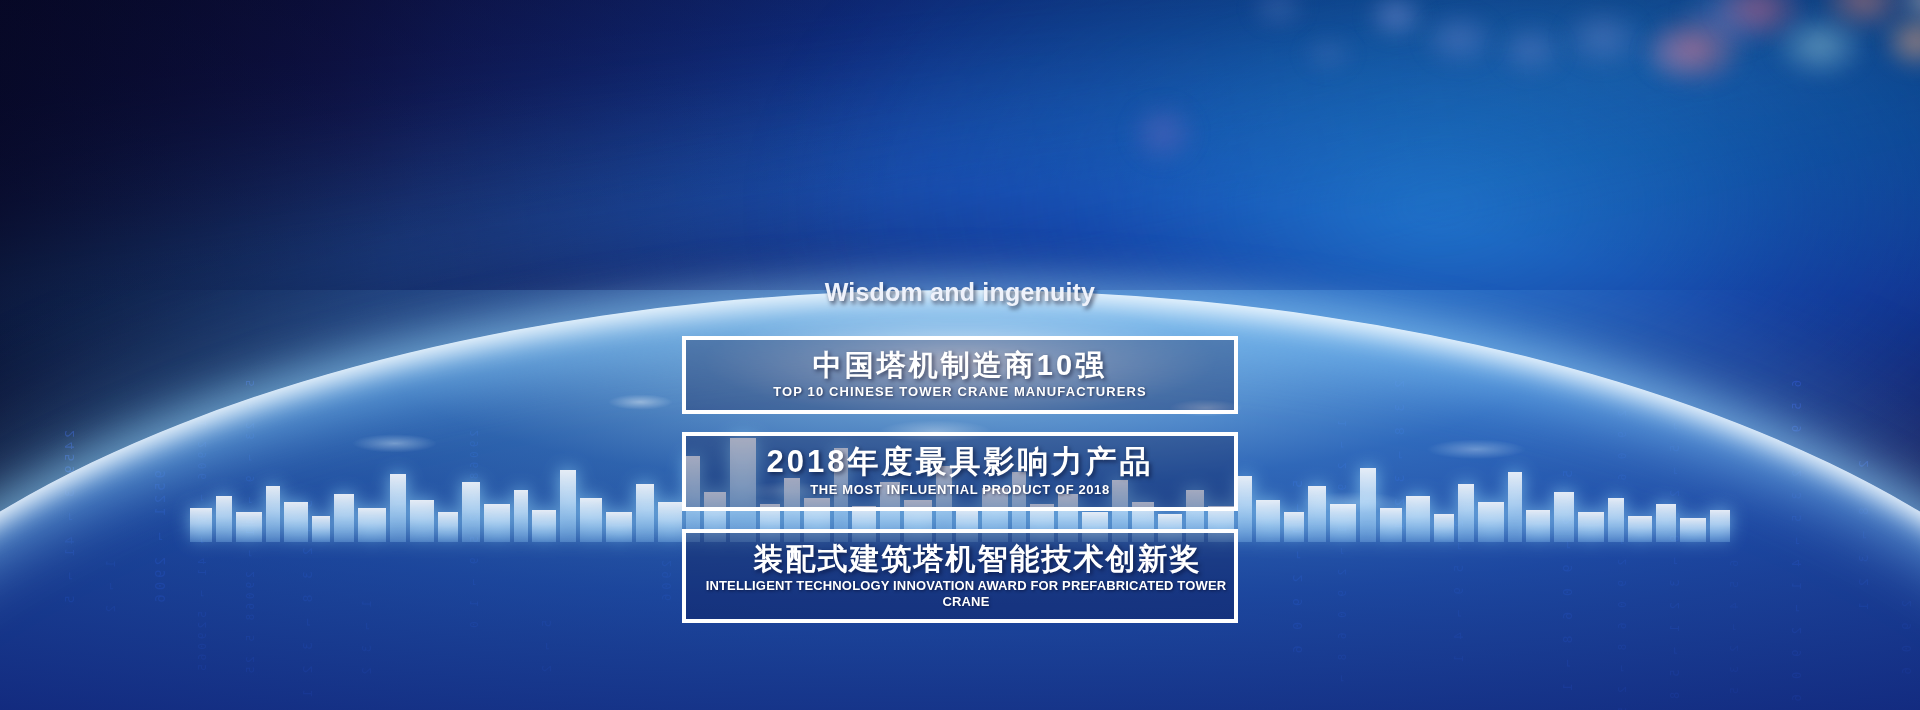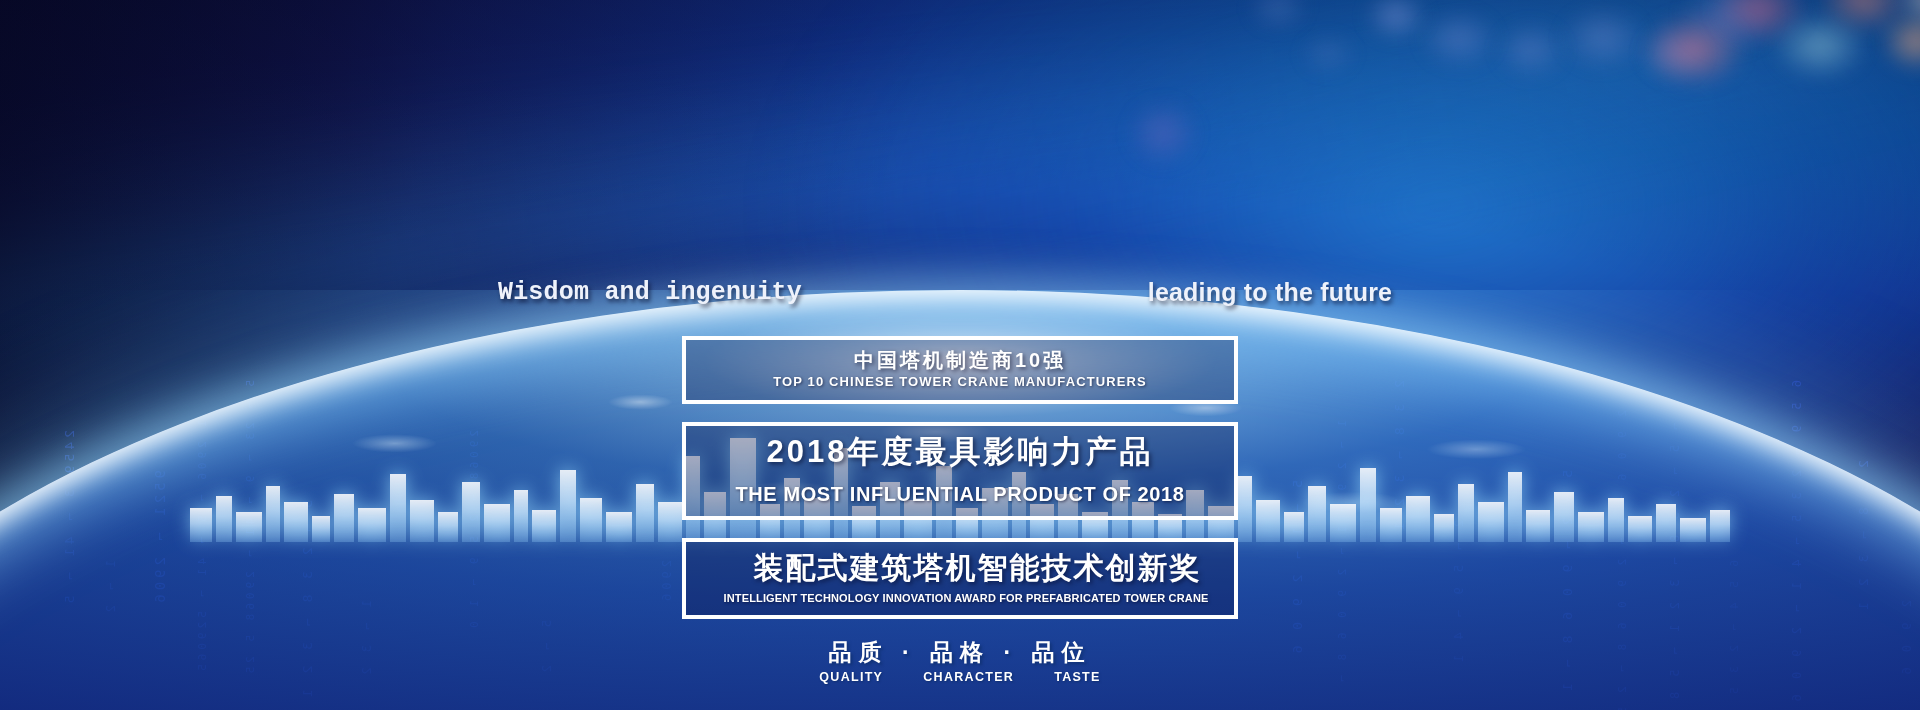--- a/index.html
+++ b/index.html
@@ -114,21 +114,21 @@
     position:absolute;top:278px;left:0;width:100%;
     display:flex;justify-content:center;
     pointer-events:none;
   }
   .sub{
     color:#eef2fb;
     font-size:25px;font-weight:700;letter-spacing:.2px;
     text-shadow:2px 3px 4px rgba(2,4,30,.6);
     white-space:nowrap;
   }
-  .sub-left{width:620px;text-align:center;font-family:Liberation Mono, monospace;}
+  .sub-left{width:620px;text-align:center;}
   .sub-right{width:620px;text-align:center;}
 
   
   .awards{
     position:absolute;top:336px;left:50%;transform:translateX(-50%);
     width:556px;
     display:flex;flex-direction:column;gap:18px;
   }
   .award{
     border:4px solid #ffffff;
@@ -138,26 +138,26 @@
     background:rgba(10,14,62,.30);
   }
   .award-cn{
     color:#ffffff;font-weight:700;line-height:1.12;
     text-shadow:2px 2px 4px rgba(2,4,30,.55);
   }
   .award-en{
     color:#ffffff;font-weight:700;line-height:1.2;
     text-shadow:1px 1px 3px rgba(2,4,30,.6);
   }
-  .a1 .award-cn{font-size:20px;letter-spacing:3px;}
+  .a1 .award-cn{font-size:29px;letter-spacing:3px;}
   .a1 .award-en{font-size:13px;letter-spacing:1.1px;margin-top:3px;}
   .a2 .award-cn{font-size:31px;letter-spacing:3px;}
-  .a2 .award-en{font-size:20px;letter-spacing:.6px;margin-top:12px;}
+  .a2 .award-en{font-size:13px;letter-spacing:.6px;margin-top:2px;}
   .a3 .award-cn{font-size:30px;letter-spacing:2px;padding-left:35px;}
-  .a3 .award-en{font-size:11px;letter-spacing:.15px;margin-top:8px;padding-left:12px;}
+  .a3 .award-en{font-size:13px;letter-spacing:.15px;margin-top:2px;padding-left:12px;}
 
   
   .slogan{
     position:absolute;bottom:26px;left:50%;transform:translateX(-50%);
     text-align:center;width:520px;
   }
   .slogan-cn{
     color:#ffffff;font-size:23px;font-weight:700;letter-spacing:7px;
     text-shadow:2px 2px 3px rgba(10,40,90,.55);
     line-height:1.1;
@@ -302,41 +302,32 @@
           <rect x="1530" y="98" width="20" height="32"></rect>
       </g>
     </svg>
   </div>
 
   <div class="content">
 
 
     <div class="sub-row">
       <div class="sub sub-left">Wisdom and ingenuity</div>
-      <div class="sub sub-right">leading to the future</div>
     </div>
 
     <div class="awards">
       <div class="award a1">
         <div class="award-cn">中国塔机制造商10强</div>
         <div class="award-en">TOP 10 CHINESE TOWER CRANE MANUFACTURERS</div>
       </div>
       <div class="award a2">
         <div class="award-cn">2018年度最具影响力产品</div>
         <div class="award-en">THE MOST INFLUENTIAL PRODUCT OF 2018</div>
       </div>
       <div class="award a3">
         <div class="award-cn">装配式建筑塔机智能技术创新奖</div>
         <div class="award-en">INTELLIGENT TECHNOLOGY INNOVATION AWARD FOR PREFABRICATED TOWER CRANE</div>
       </div>
     </div>
 
-    <div class="slogan">
-      <div class="slogan-cn">品质 · 品格 · 品位</div>
-      <div class="slogan-en">
-        <span>QUALITY</span>
-        <span>CHARACTER</span>
-        <span>TASTE</span>
-      </div>
-    </div>
 
   </div>
 </div>
 
 </body></html>

